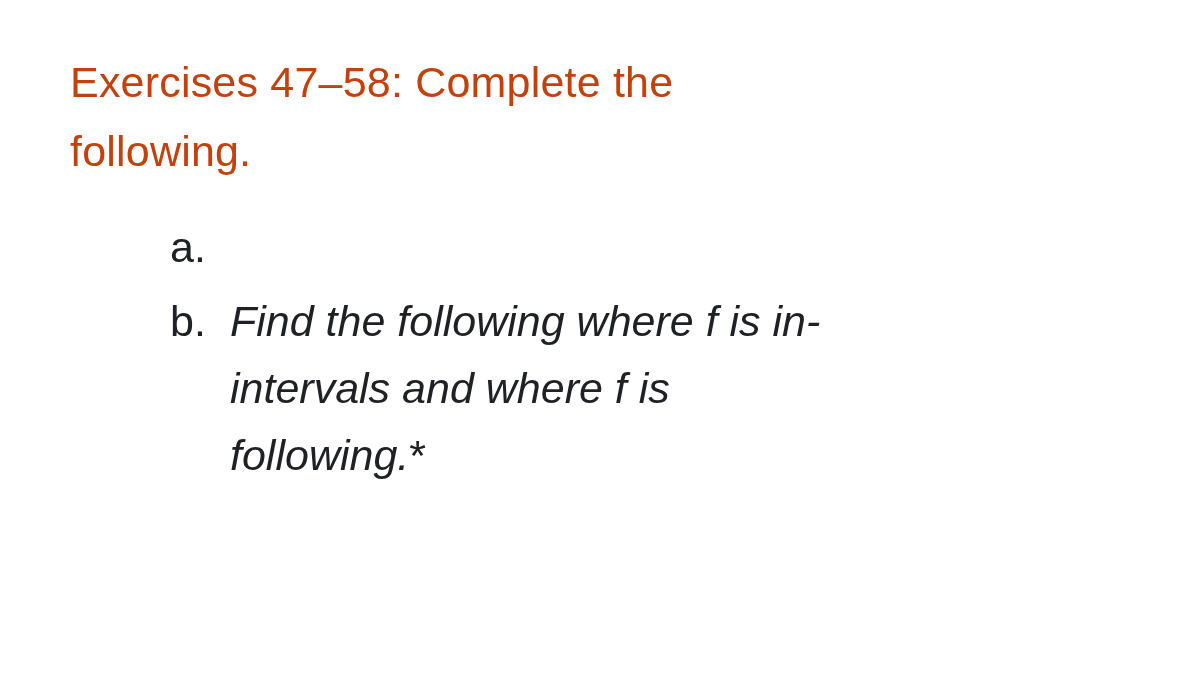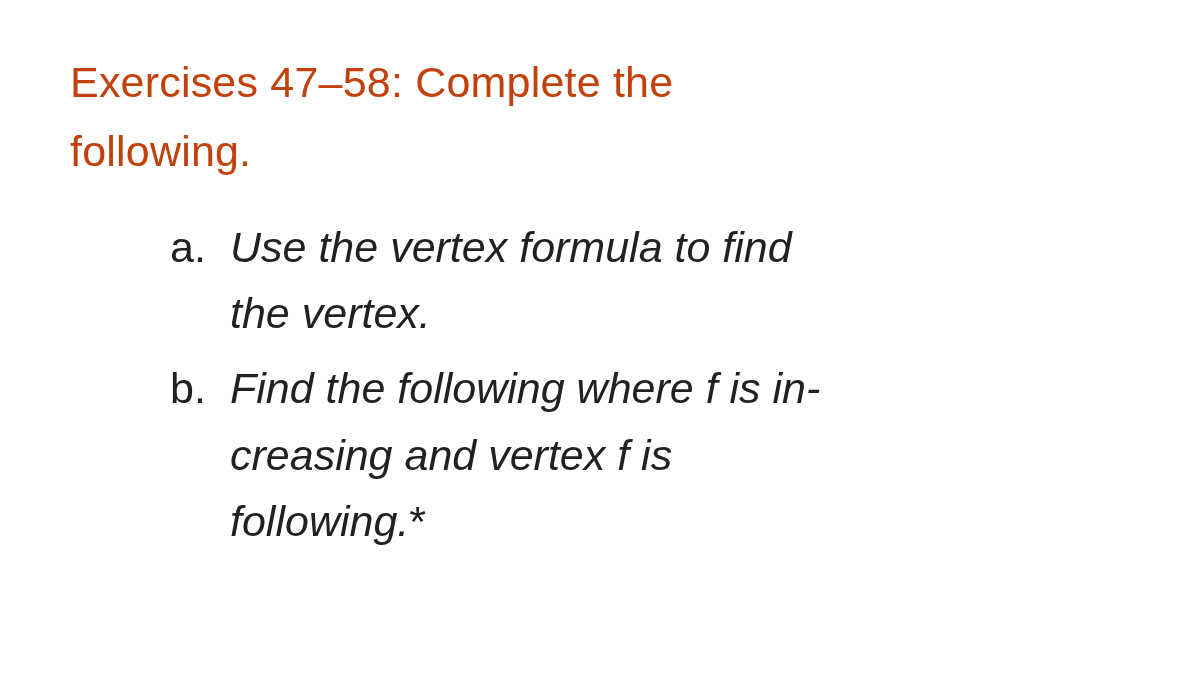--- a/index.html
+++ b/index.html
@@ -59,30 +59,26 @@
 
   <div class="heading">
     <span>Exercises 47–58: Complete the</span><br>
     <span>following.</span>
   </div>
 
   <div class="list">
 
     <div class="item">
       <div class="label">a.</div>
-      <div class="content">
-        <span>Use the vertex formula to find</span><br>
-        <span>the vertex.</span>
-      </div>
     </div>
 
     <div class="item">
       <div class="label">b.</div>
       <div class="content">
         <span>Find the following where </span><span class="fn">f</span><span> is in-</span><br>
-        <span>creasing and vertex </span><span class="fn">f</span><span> is</span><br>
+        <span>intervals and where </span><span class="fn">f</span><span> is</span><br>
         <span>following.</span><span class="asterisk">*</span>
       </div>
     </div>
 
   </div>
 
 </div>
 
 </body></html>

